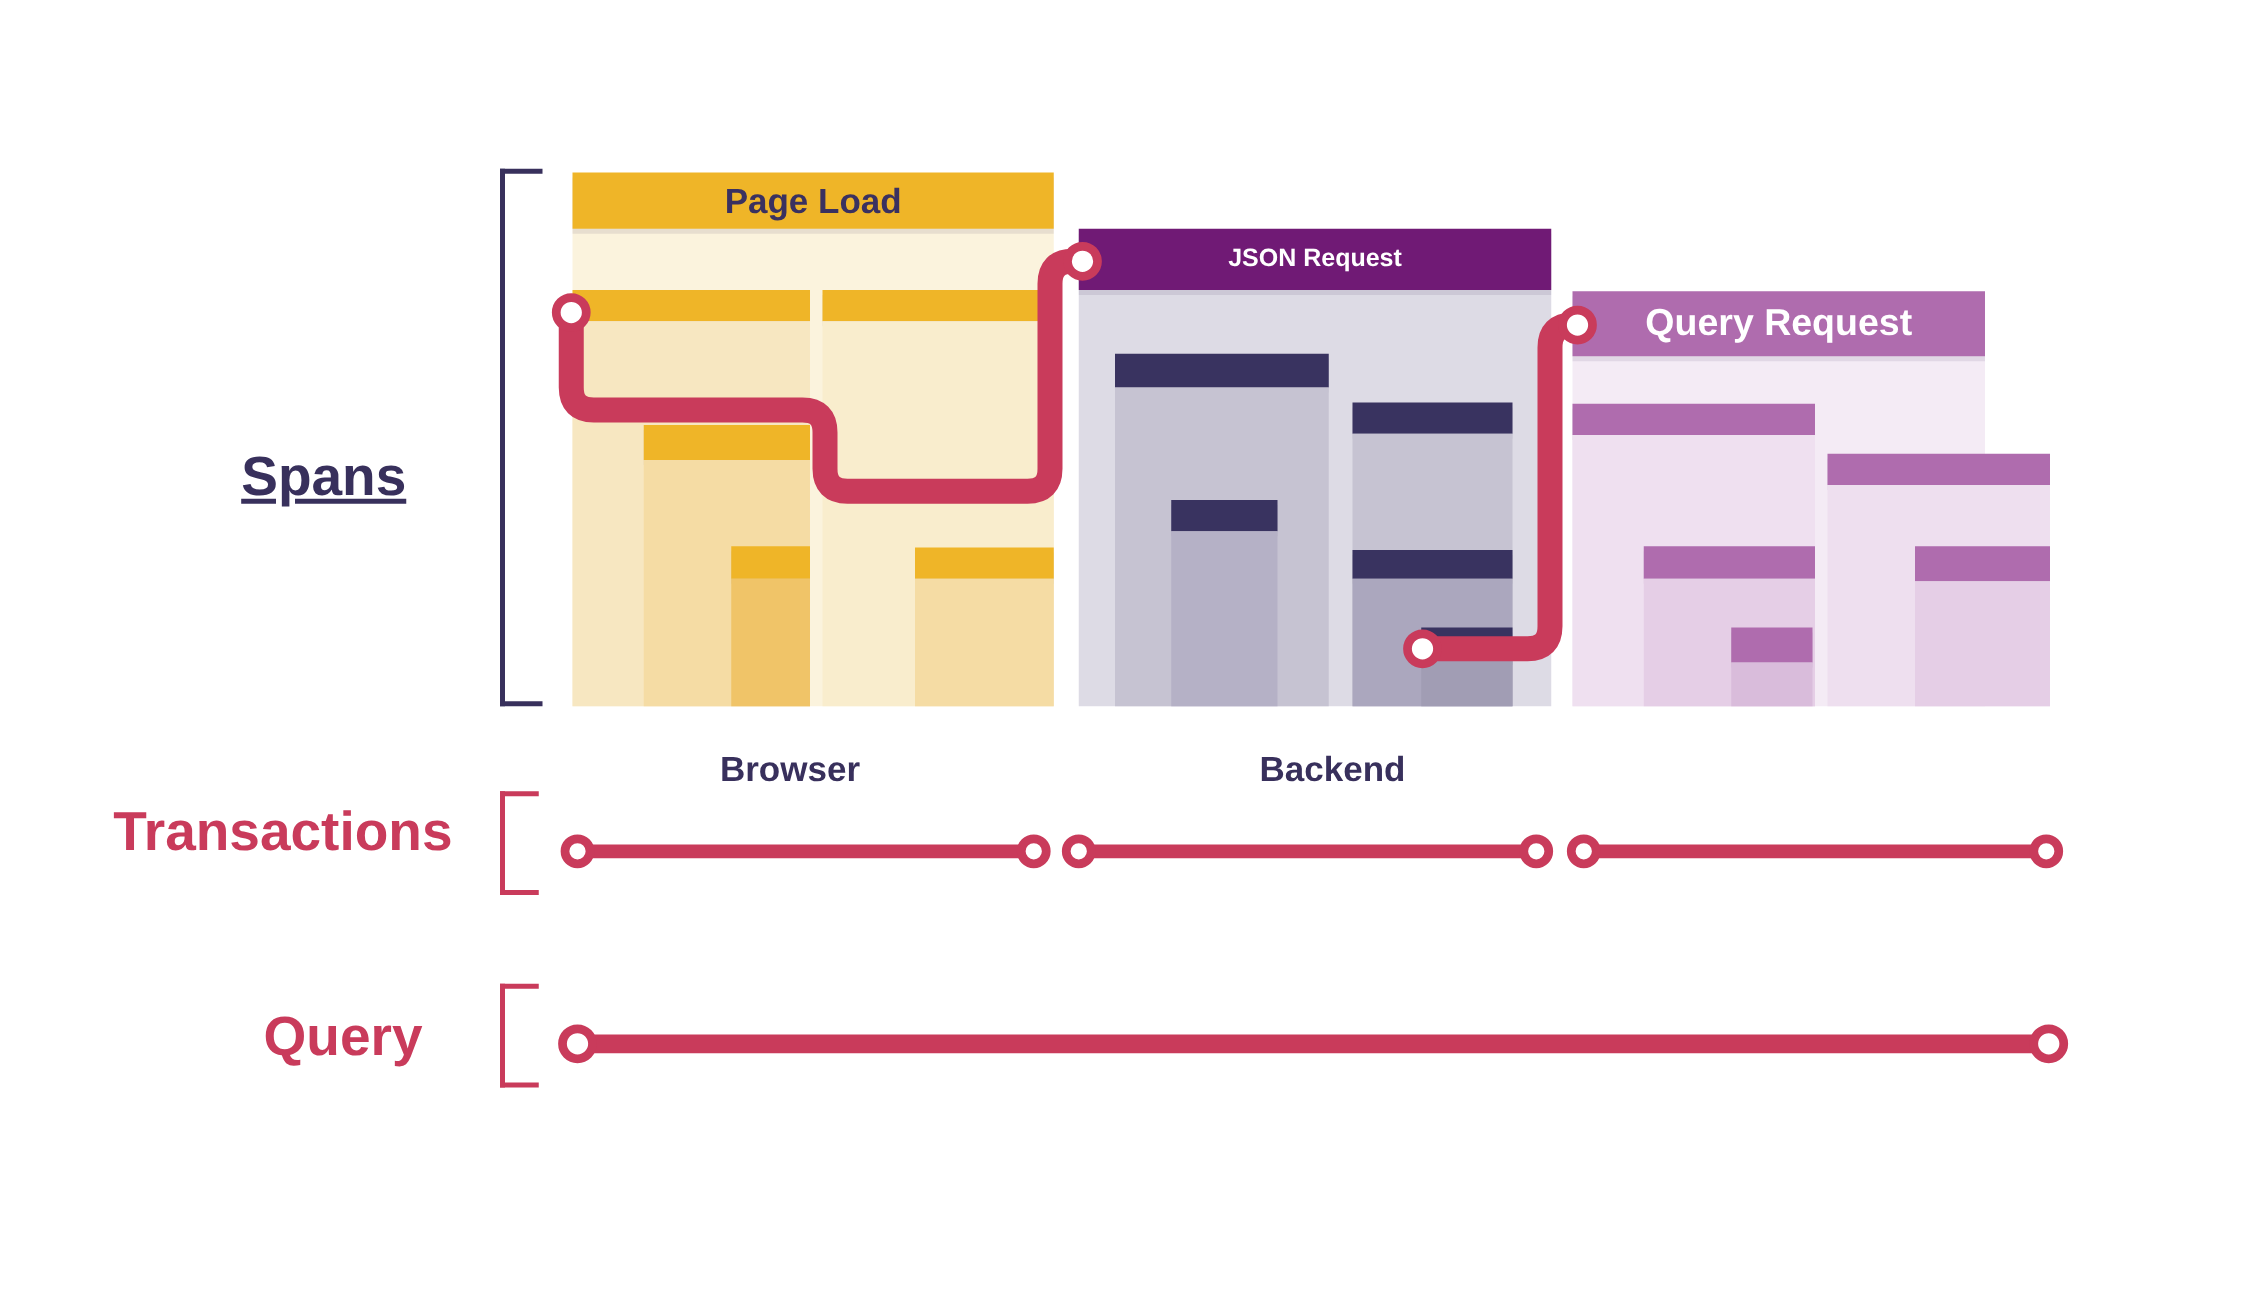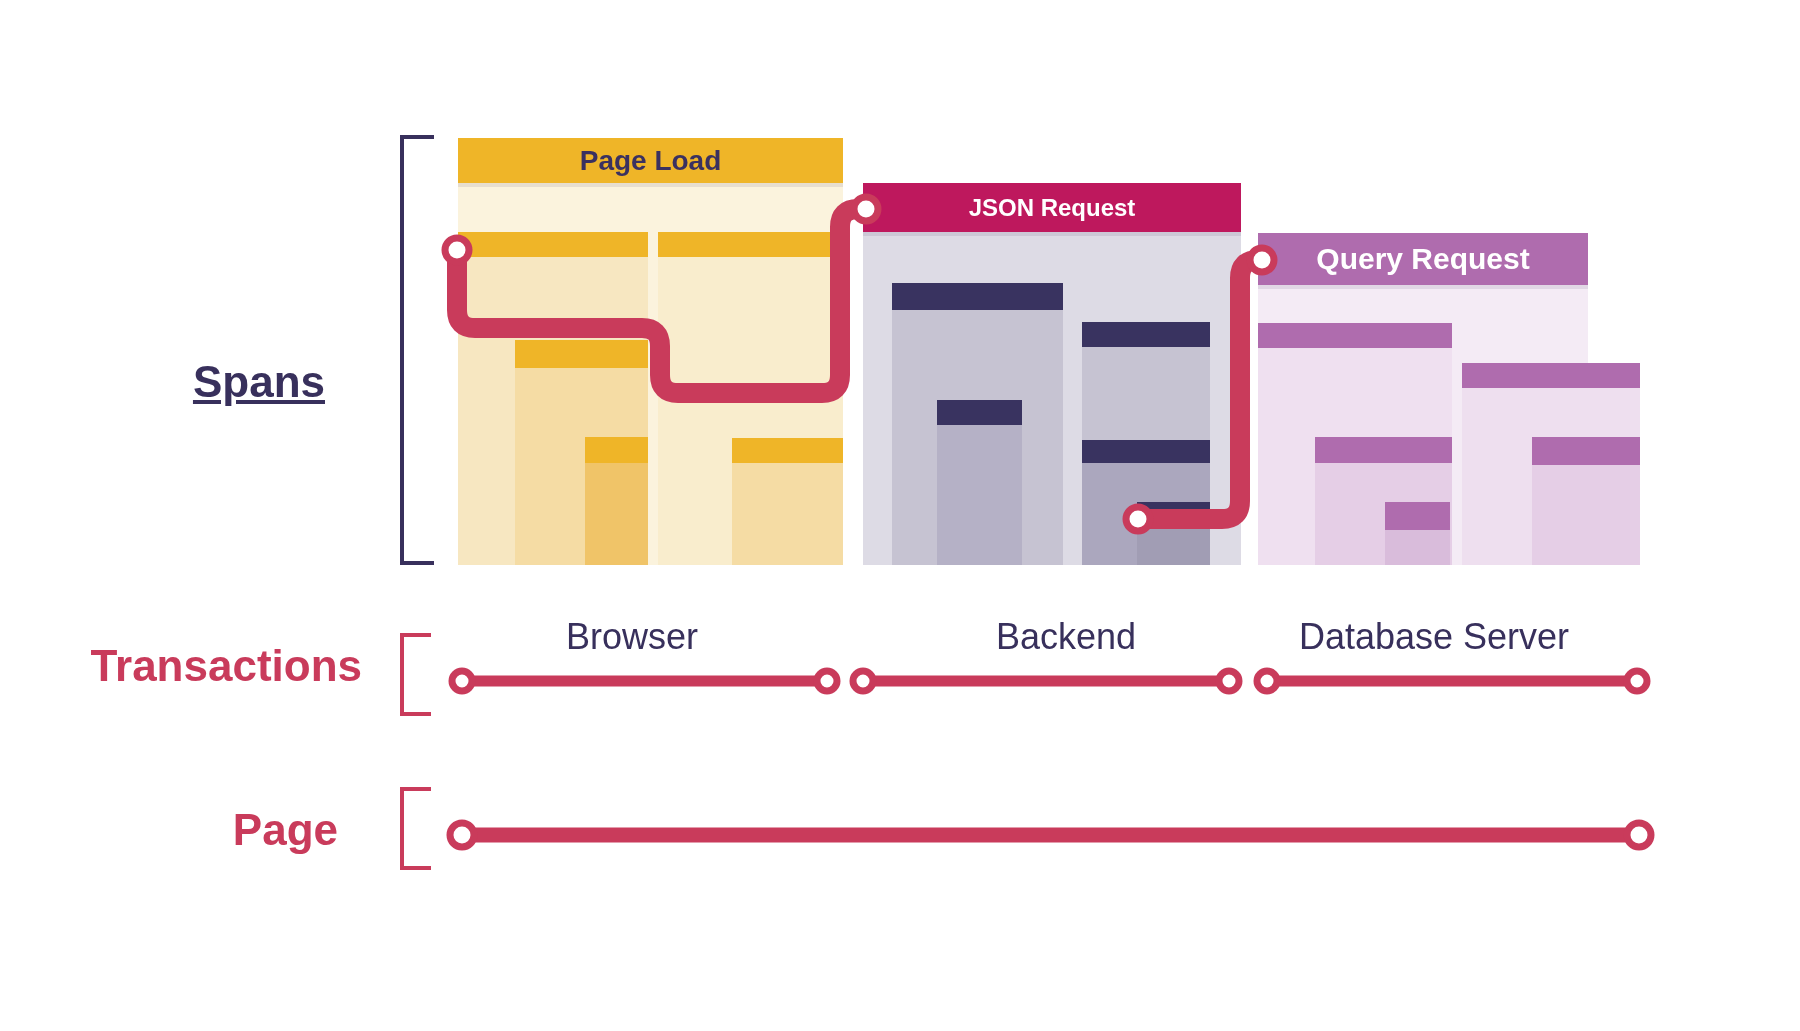--- a/index.html
+++ b/index.html
@@ -32,56 +32,56 @@
     display:flex; align-items:center; justify-content:center;
     font-weight:bold; box-shadow:0 4px 0 rgba(60,40,90,0.10);
   }
   .bd { position:absolute; left:0; width:100%; }
 
   #p-pageload { left:458px; top:138px; width:385px; height:427px; }
   #p-pageload .hdr { height:45px; background:#EFB528; color:#3A3160; font-size:28px; }
   #p-pageload .bd  { top:45px; height:382px; background:#FBF3DD; }
 
   #p-json { left:863px; top:183px; width:378px; height:382px; }
-  #p-json .hdr { height:49px; background:#be185d; color:#ffffff; font-size:24px; }
+  #p-json .hdr { height:49px; background:#701a75; color:#ffffff; font-size:20px; }
   #p-json .bd  { top:49px; height:333px; background:#DDDBE5; }
 
   #p-query { left:1258px; top:233px; width:330px; height:332px; }
   #p-query .hdr { height:52px; background:#AF6CAE; color:#ffffff; font-size:30px; }
   #p-query .bd  { top:52px; height:280px; background:#F4EBF5; }
 
   
   .sub { position:absolute; }
   .sub-h { position:absolute; left:0; top:0; width:100%; box-shadow:0 4px 0 rgba(60,40,90,0.10); }
   .sub-b { position:absolute; left:0; width:100%; bottom:0; }
   .dots {
     background-image:radial-gradient(rgba(90,70,110,0.16) 1.2px, transparent 1.3px);
     background-size:8px 8px;
   }
 
   
   .caption {
-    position:absolute; top:616px; transform:translateX(-50%);
-    font-weight:normal; font-size:36px; color:#38305C; white-space:nowrap;
+    position:absolute; top:600px; transform:translateX(-50%);
+    font-weight:bold; font-size:28px; color:#38305C; white-space:nowrap;
   }
   #cap-browser  { left:632px; }
   #cap-backend  { left:1031px;margin-left:35px; }
   #cap-database { left:1434px; }
 
   
   .overlay { position:absolute; left:0; top:0; width:1800px; height:1031px; pointer-events:none; }
 </style>
 </head>
 <body>
 
 <div class="canvas">
 
   <div class="side-label navy" id="lbl-spans">Spans</div>
   <div class="side-label red" id="lbl-transactions">Transactions</div>
-  <div class="side-label red" id="lbl-trace">Page</div>
+  <div class="side-label red" id="lbl-trace">Query</div>
 
   <div class="bracket" id="br-spans"></div>
   <div class="bracket" id="br-transactions"></div>
   <div class="bracket" id="br-trace"></div>
 
   <div class="panel" id="p-pageload">
     <div class="bd">
 
       <div class="sub" style="left:0; top:49px; width:190px; height:333px;">
         <div class="sub-h" style="height:25px; background:#EFB528;"></div>
@@ -174,21 +174,20 @@
         <div class="sub-b dots" style="top:28px; background:#E5CEE6;"></div>
       </div>
     </div>
     <div class="hdr">
       <span>Query Request</span>
     </div>
   </div>
 
   <div class="caption" id="cap-browser">Browser</div>
   <div class="caption" id="cap-backend">Backend</div>
-  <div class="caption" id="cap-database">Database Server</div>
 
   <svg class="overlay" viewBox="0 0 1800 1031">
 
     <path d="M457 250 L457 310 Q457 328 475 328 L642 328 Q660 328 660 346 L660 375 Q660 393 678 393 L822 393 Q840 393 840 375 L840 227 Q840 209 858 209 L868 209" fill="none" stroke="#C93B5B" stroke-width="20"></path>
     <path d="M1138 519 L1222 519 Q1240 519 1240 501 L1240 278 Q1240 260 1258 260 L1264 260" fill="none" stroke="#C93B5B" stroke-width="20"></path>
     <circle cx="457" cy="250" r="12" fill="#ffffff" stroke="#C93B5B" stroke-width="7"></circle>
     <circle cx="866" cy="209" r="12" fill="#ffffff" stroke="#C93B5B" stroke-width="7"></circle>
     <circle cx="1138" cy="519" r="12" fill="#ffffff" stroke="#C93B5B" stroke-width="7"></circle>
     <circle cx="1262" cy="260" r="12" fill="#ffffff" stroke="#C93B5B" stroke-width="7"></circle>
 

